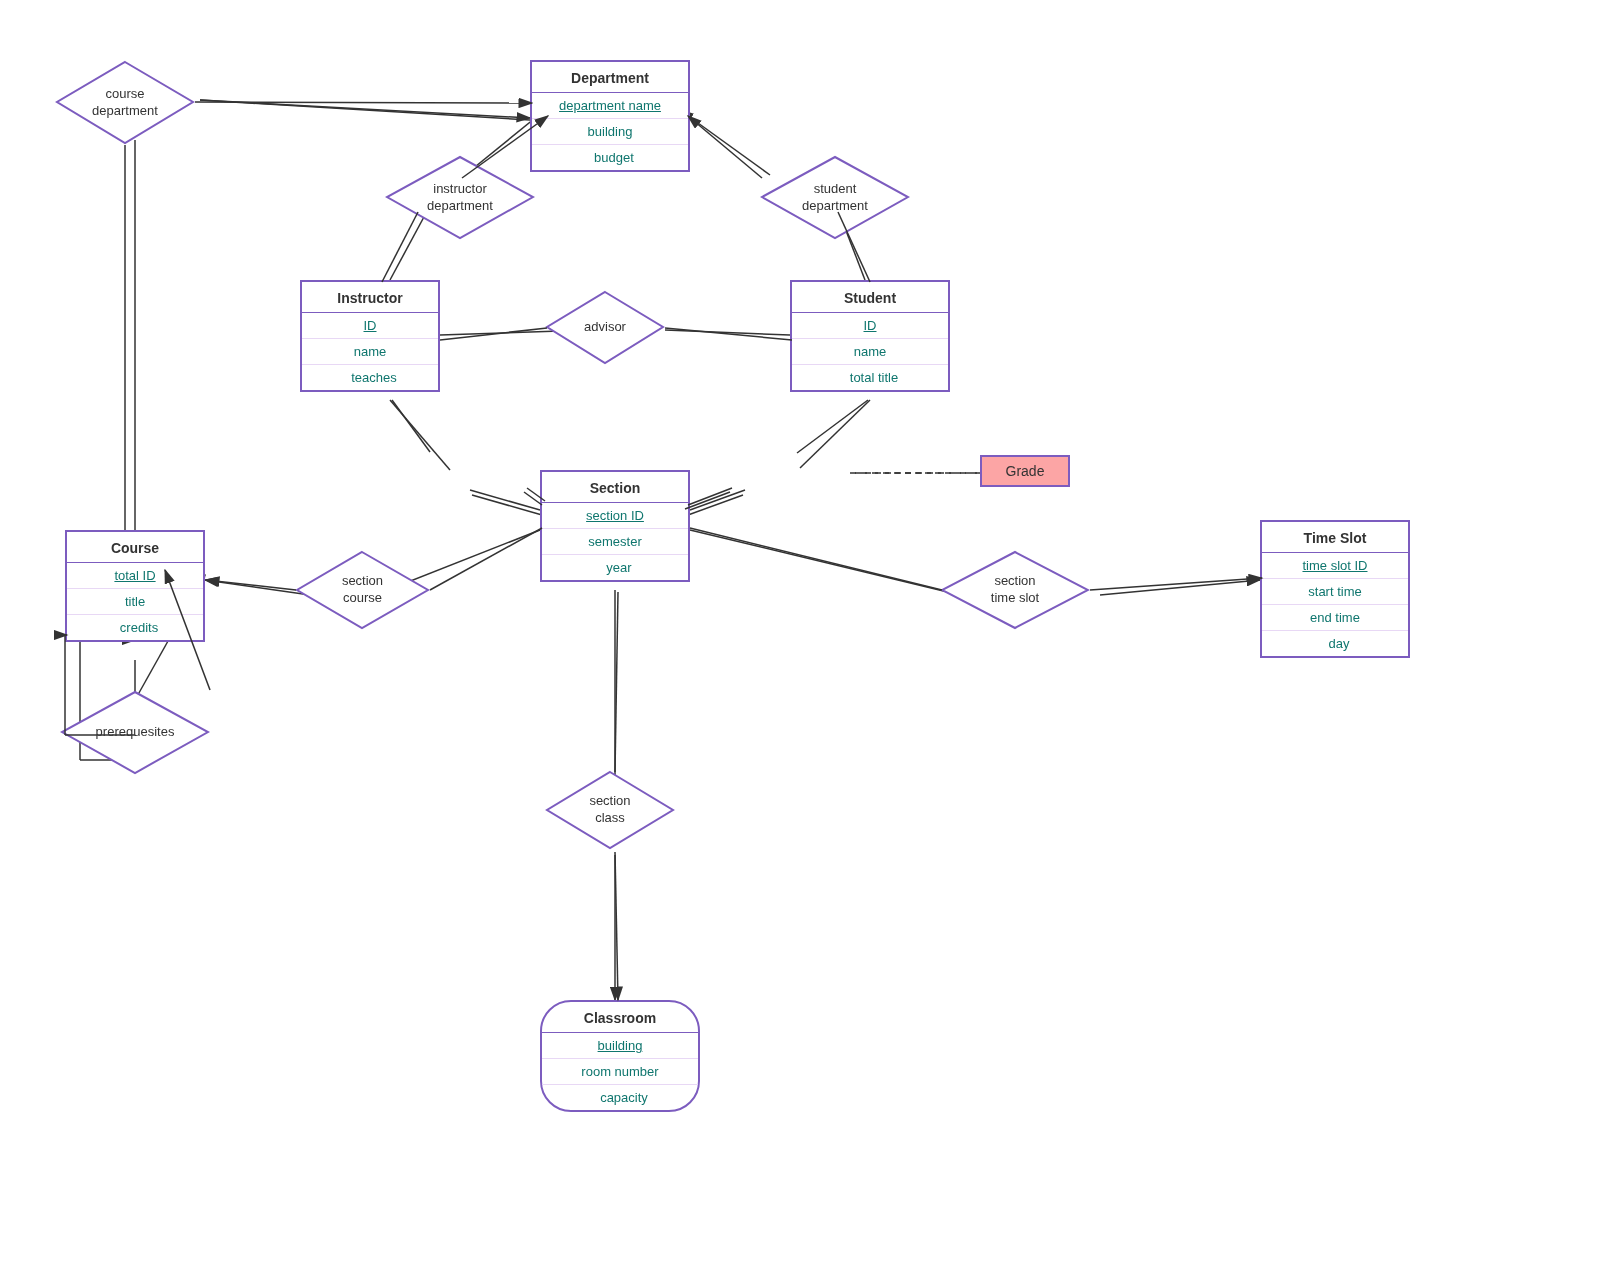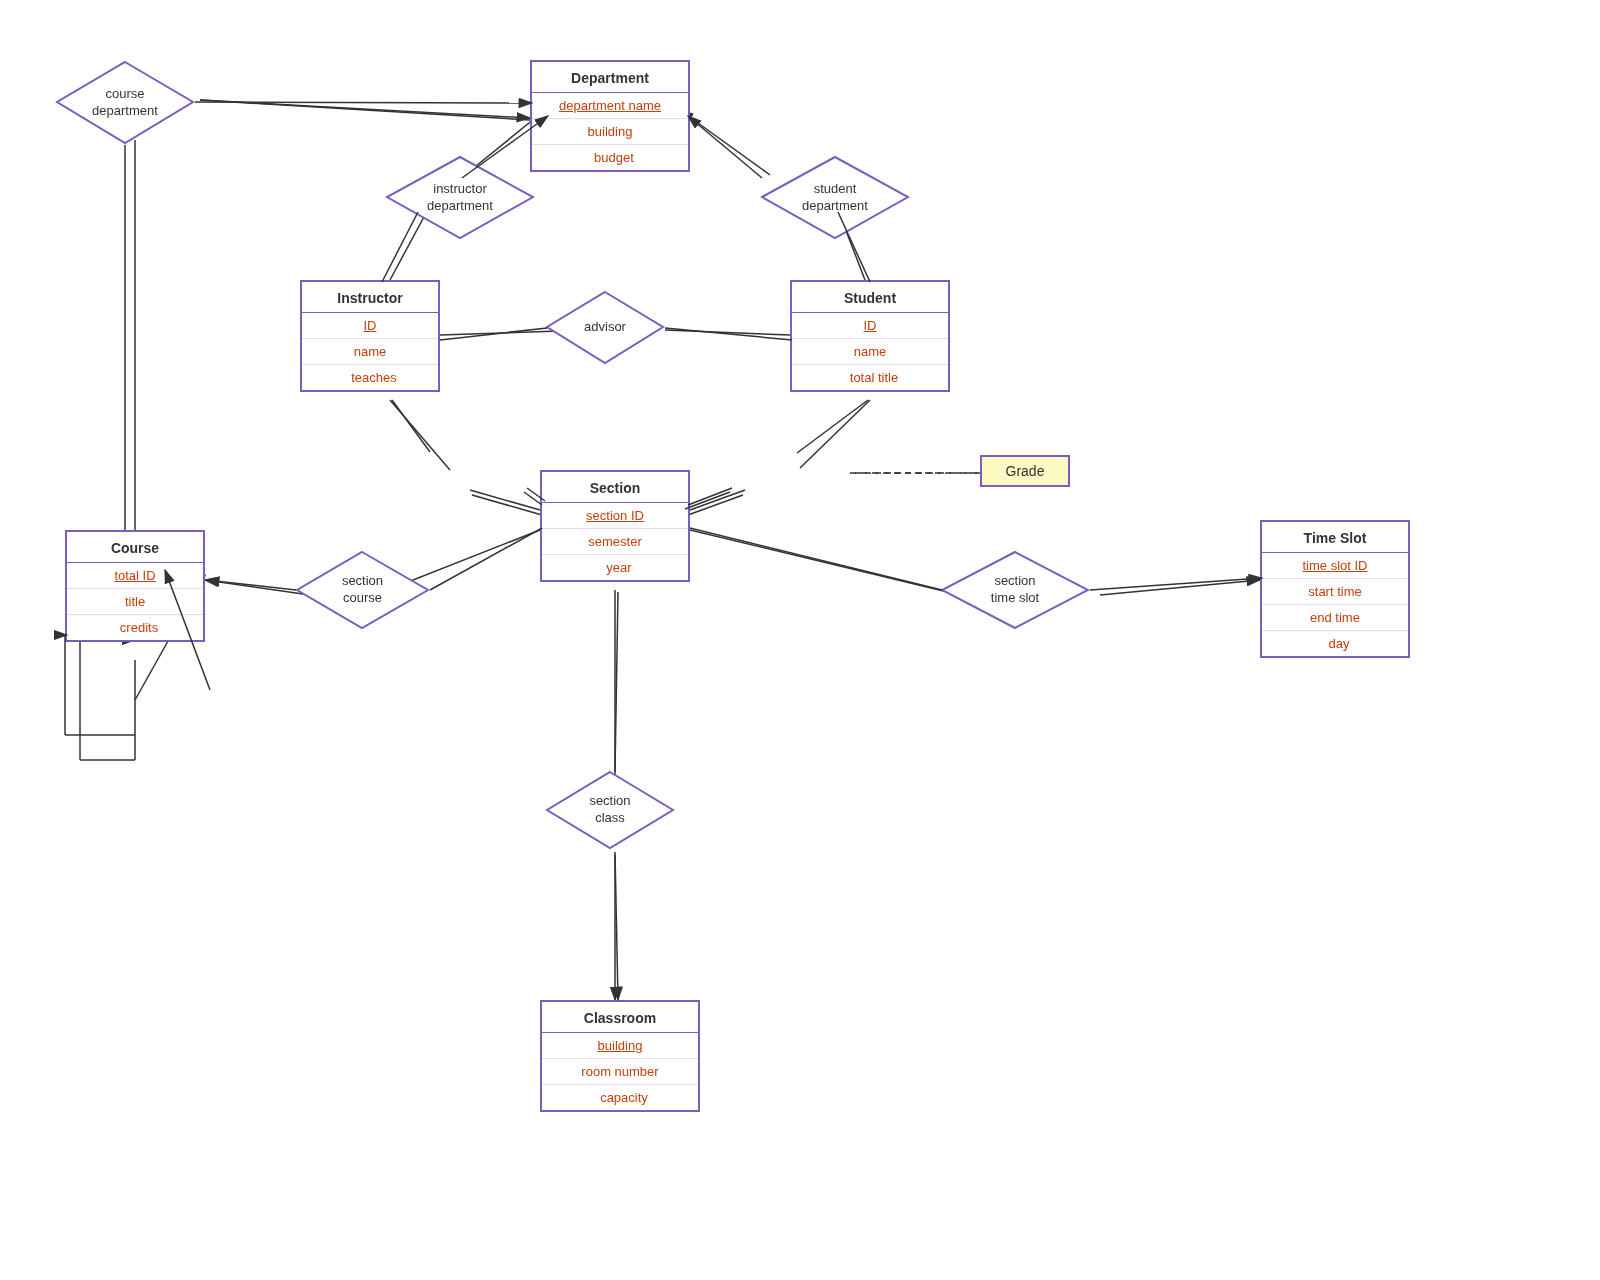--- a/index.html
+++ b/index.html
@@ -34,21 +34,21 @@
     }
     .entity .entity-title {
       font-weight: 600;
       padding: 8px 16px 6px;
       color: #333;
       border-bottom: 1px solid #7c5cbf;
     }
     .entity .entity-attr {
       padding: 5px 16px;
       font-size: 13px;
-      color: #c2410c;
+      color: #0f766e;
       border-bottom: 1px solid #e8d8f5;
     }
     .entity .entity-attr:last-child {
       border-bottom: none;
       margin-left: 8px;
     }
     .entity .entity-attr.pk {
       text-decoration: underline;
     }
     
@@ -77,21 +77,21 @@
       z-index: 2;
       text-align: center;
       font-size: 13px;
       color: #333;
       line-height: 1.3;
     }
     
     .label-box {
       position: absolute;
       border: 2px solid #7c5cbf;
-      background: #fef9c3;
+      background: #fca5a5;
       padding: 6px 16px;
       font-size: 14px;
       color: #333;
       text-align: center;
     }
   </style>
 </head>
 <body>
 
 <div id="diagram">
@@ -194,21 +194,21 @@
   </div>
 
   <div class="entity" style="left:1260px; top:520px; width:150px;">
     <div class="entity-title">Time Slot</div>
     <div class="entity-attr pk">time slot ID</div>
     <div class="entity-attr">start time</div>
     <div class="entity-attr">end time</div>
     <div class="entity-attr">day</div>
   </div>
 
-  <div class="entity" style="left:540px; top:1000px; width:160px;">
+  <div class="entity" style="left:540px; top:1000px; width:160px;border-radius:31px;">
     <div class="entity-title">Classroom</div>
     <div class="entity-attr pk">building</div>
     <div class="entity-attr">room number</div>
     <div class="entity-attr">capacity</div>
   </div>
 
   <div class="diamond-wrap" style="left:55px; top:60px; width:140px; height:85px;">
     <div class="diamond">
       <svg class="diamond-bg" viewBox="0 0 140 85" xmlns="http://www.w3.org/2000/svg">
         <polygon points="70,2 138,42 70,83 2,42" fill="white" stroke="#7c5cbf" stroke-width="2"></polygon>
@@ -268,20 +268,28 @@
 
   <div class="diamond-wrap" style="left:545px; top:770px; width:130px; height:80px;">
     <div class="diamond">
       <svg class="diamond-bg" viewBox="0 0 130 80" xmlns="http://www.w3.org/2000/svg">
         <polygon points="65,2 128,40 65,78 2,40" fill="white" stroke="#7c5cbf" stroke-width="2"></polygon>
       </svg>
       <span class="diamond-label">section<br>class</span>
     </div>
   </div>
 
+  <div class="diamond-wrap" style="left:60px; top:690px; width:150px; height:85px;">
+    <div class="diamond">
+      <svg class="diamond-bg" viewBox="0 0 150 85" xmlns="http://www.w3.org/2000/svg">
+        <polygon points="75,2 148,42 75,83 2,42" fill="white" stroke="#7c5cbf" stroke-width="2"></polygon>
+      </svg>
+      <span class="diamond-label">prerequesites</span>
+    </div>
+  </div>
 
   <svg style="position:absolute;top:0;left:0;width:1600px;height:1280px;pointer-events:none;">
     <defs>
       <marker id="arr" markerWidth="10" markerHeight="7" refX="9" refY="3.5" orient="auto">
         <polygon points="0 0, 10 3.5, 0 7" fill="#333"></polygon>
       </marker>
     </defs>
 
     <line x1="195" y1="102" x2="532" y2="103" stroke="#333" stroke-width="1.5" marker-end="url(#arr)"></line>
 

